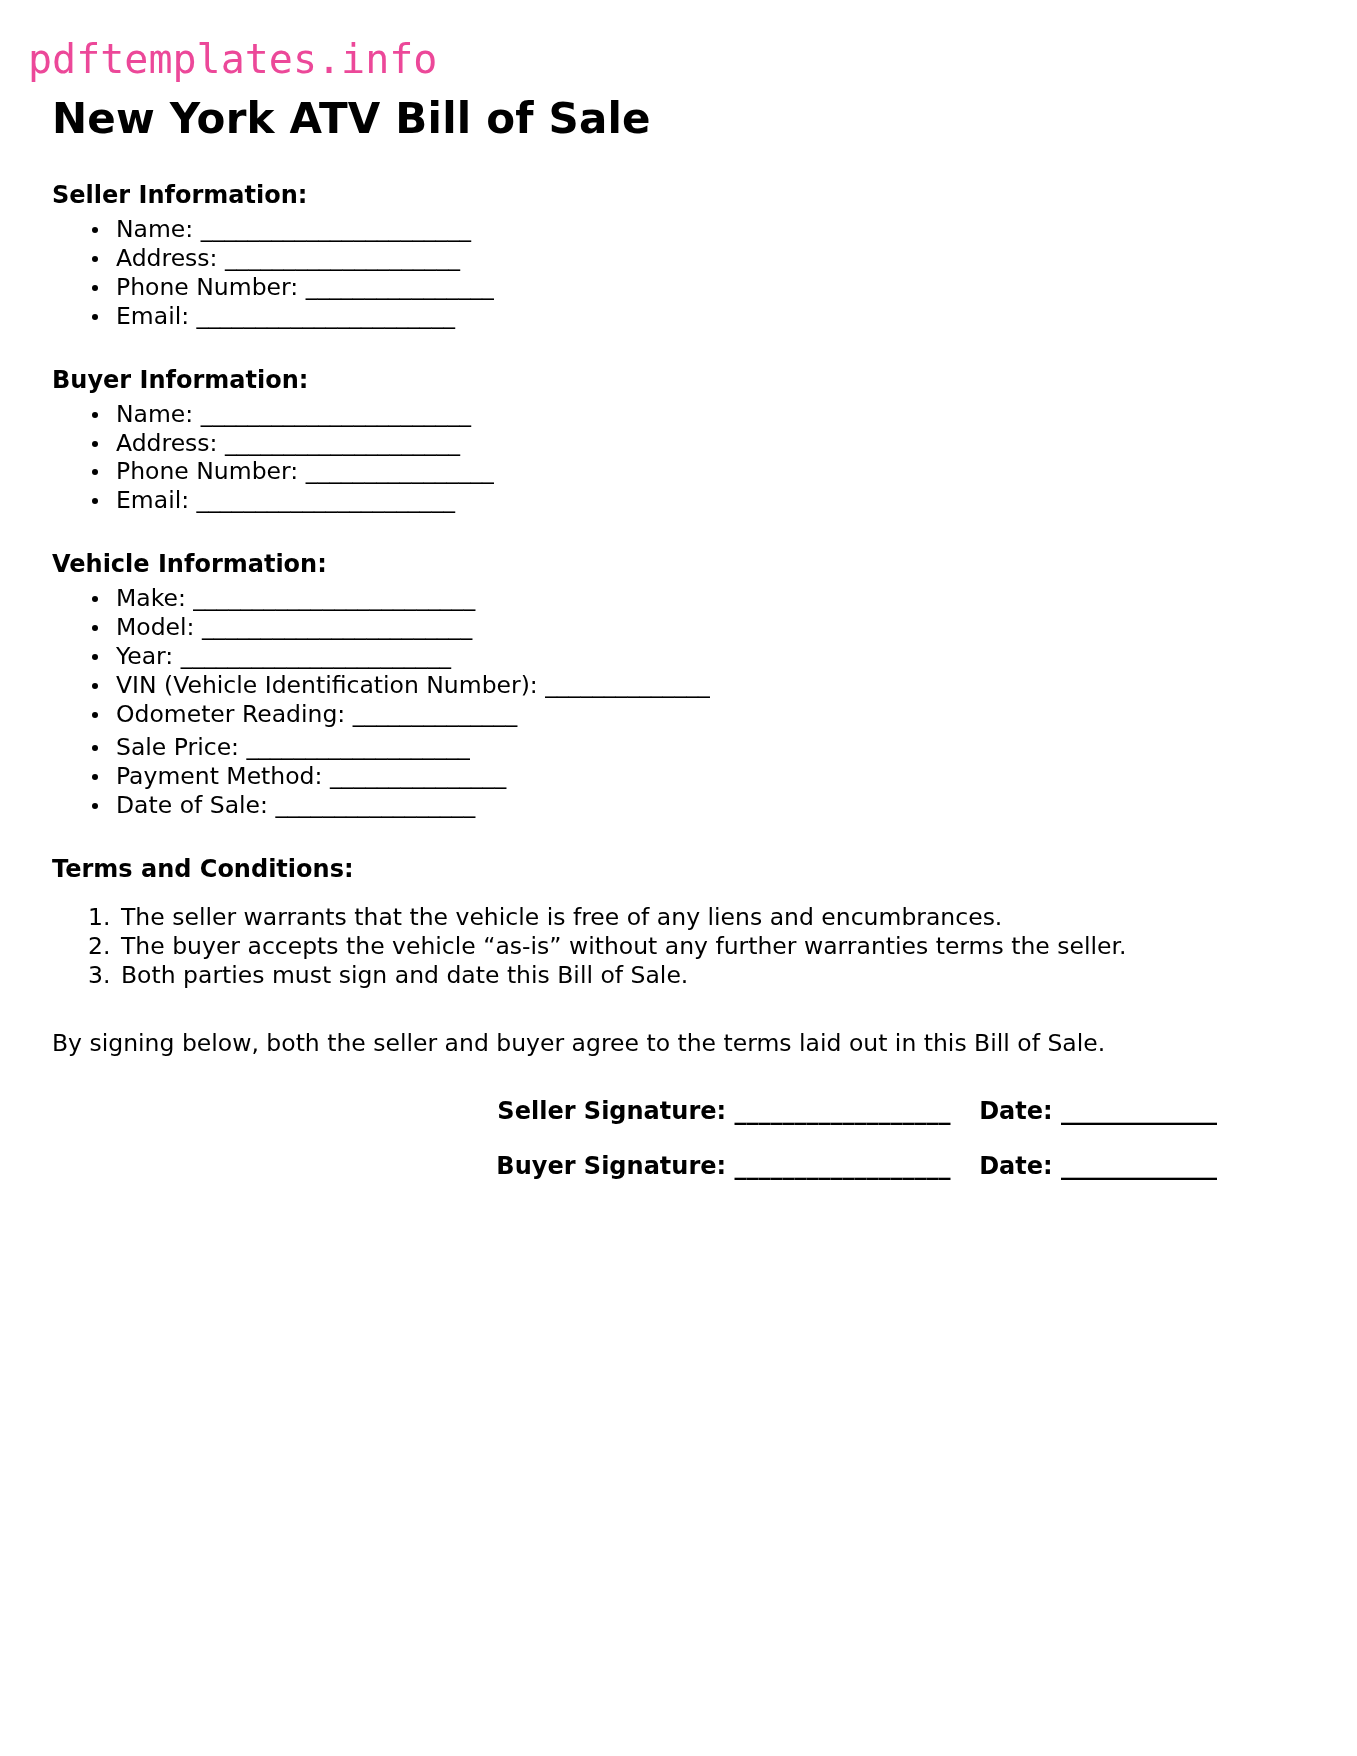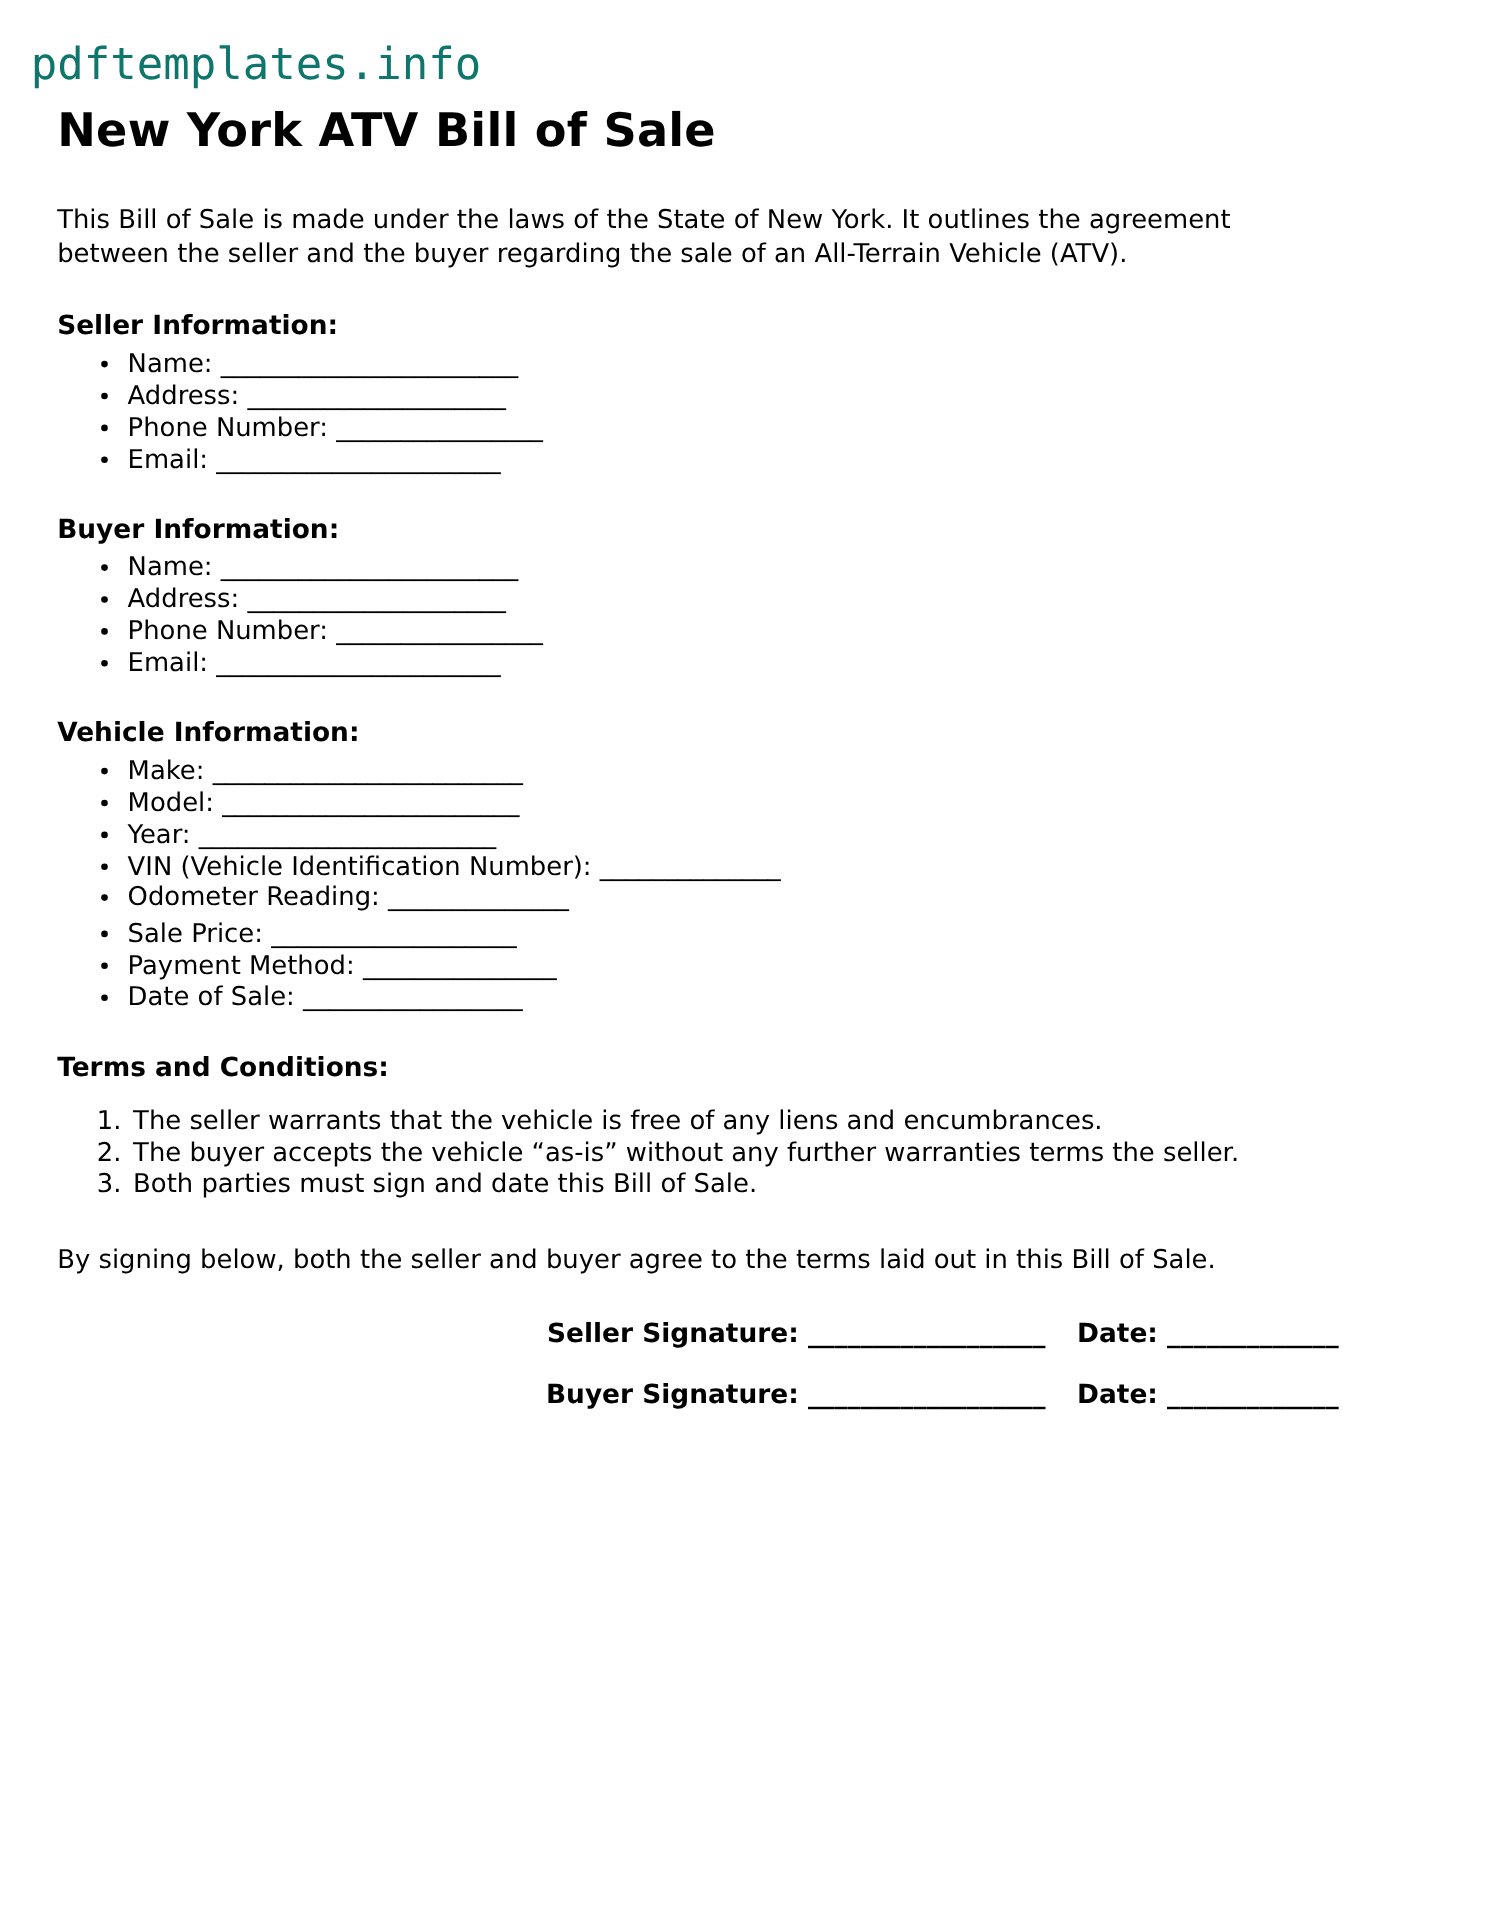--- a/index.html
+++ b/index.html
@@ -22,21 +22,21 @@
     padding: 0;
     background: #ffffff;
   }
   .watermark {
     position: absolute;
     left: 28px;
     top: 36px;
     font-family: "DejaVu Sans Mono", monospace;
     font-size: 40px;
     letter-spacing: 0px;
-    color: #0f766e;
+    color: #ec4899;
     white-space: nowrap;
   }
   .content {
     position: absolute;
     left: 0;
     top: 0;
     width: 1357px;
     padding: 92px 140px 0 52px;
     box-sizing: border-box;
   }
@@ -132,21 +132,20 @@
 <body>
 
 <div class="page">
 
   <div class="watermark">pdftemplates.info</div>
 
   <div class="content">
 
     <h1 class="doc-title">New York ATV Bill of Sale</h1>
 
-    <p class="intro">This Bill of Sale is made under the laws of the State of New York. It outlines the agreement between the seller and the buyer regarding the sale of an All-Terrain Vehicle (ATV).</p>
 
     <h2 class="section-heading">Seller Information:</h2>
     <ul class="field-list">
       <li><span>Name:</span> <span class="blank">_______________________</span></li>
       <li><span>Address:</span> <span class="blank">____________________</span></li>
       <li><span>Phone Number:</span> <span class="blank">________________</span></li>
       <li><span>Email:</span> <span class="blank">______________________</span></li>
     </ul>
 
     <h2 class="section-heading">Buyer Information:</h2>

